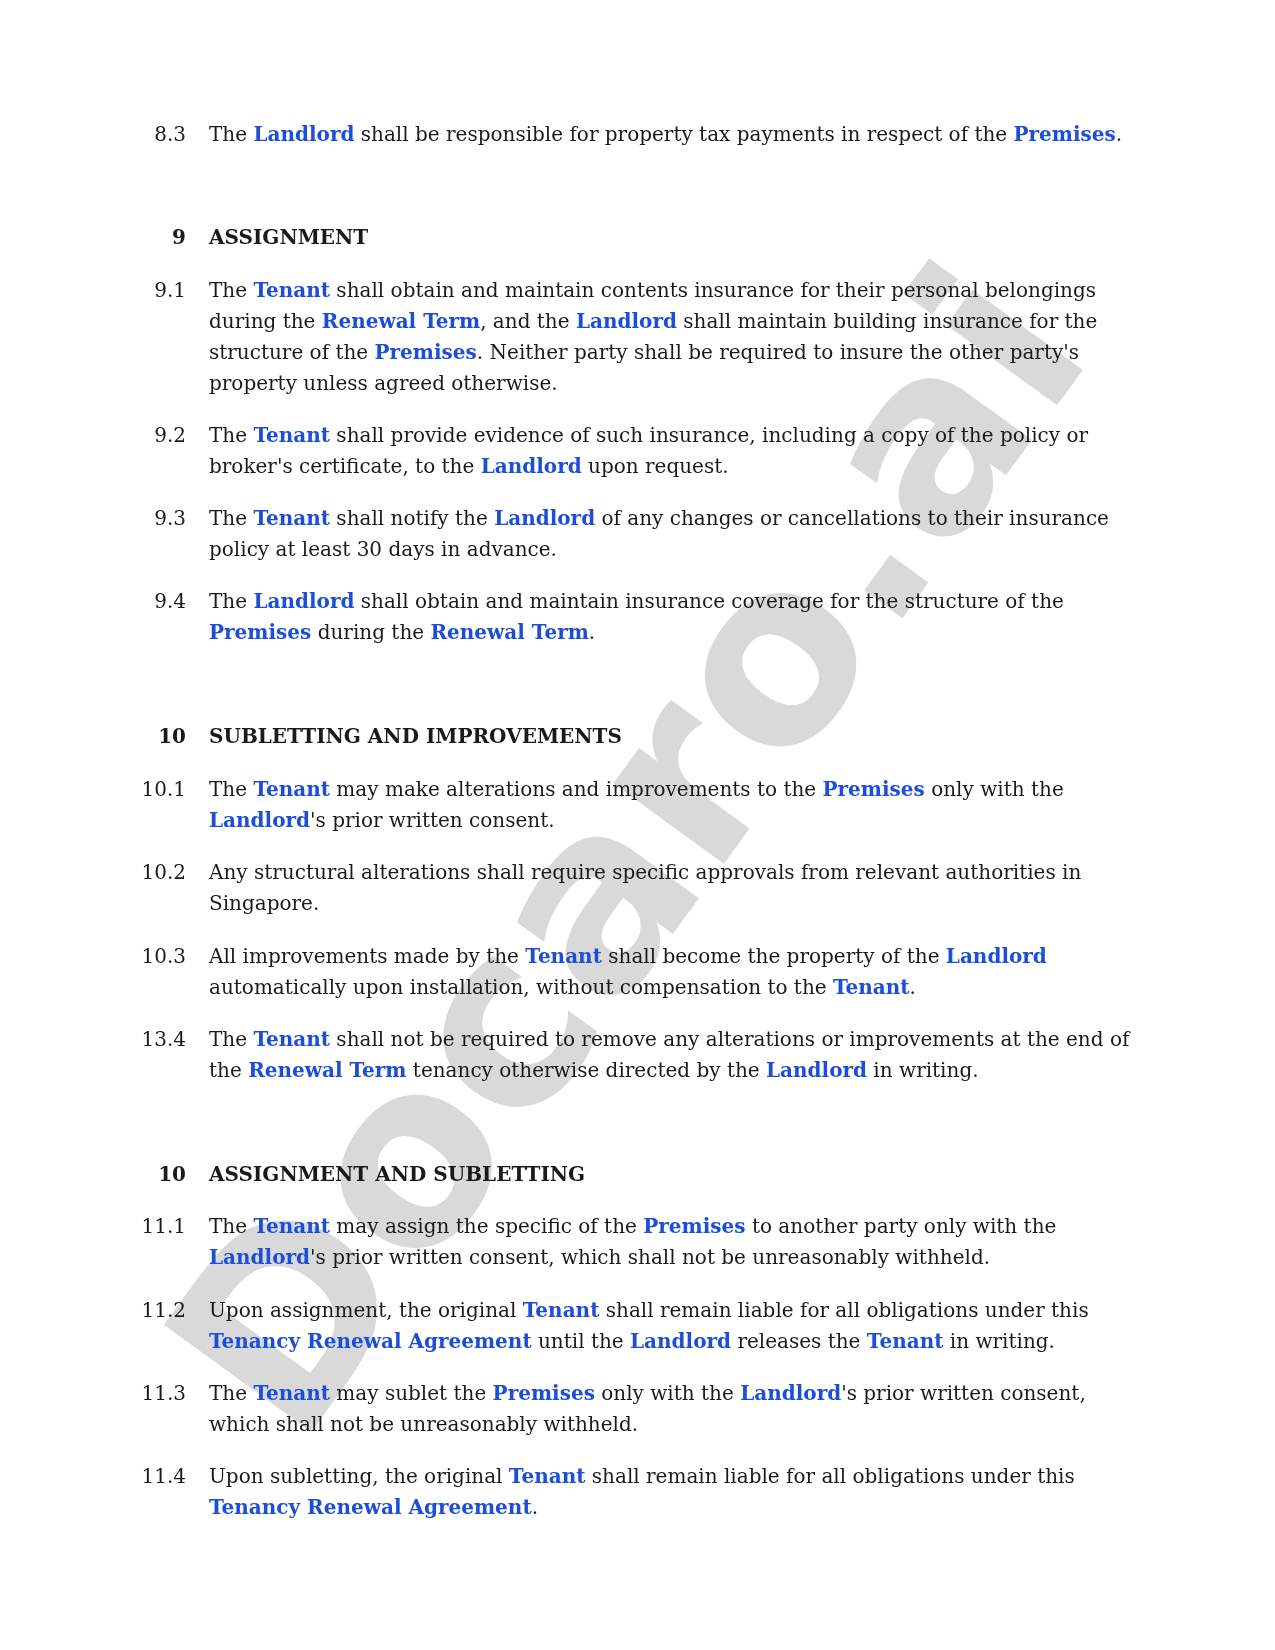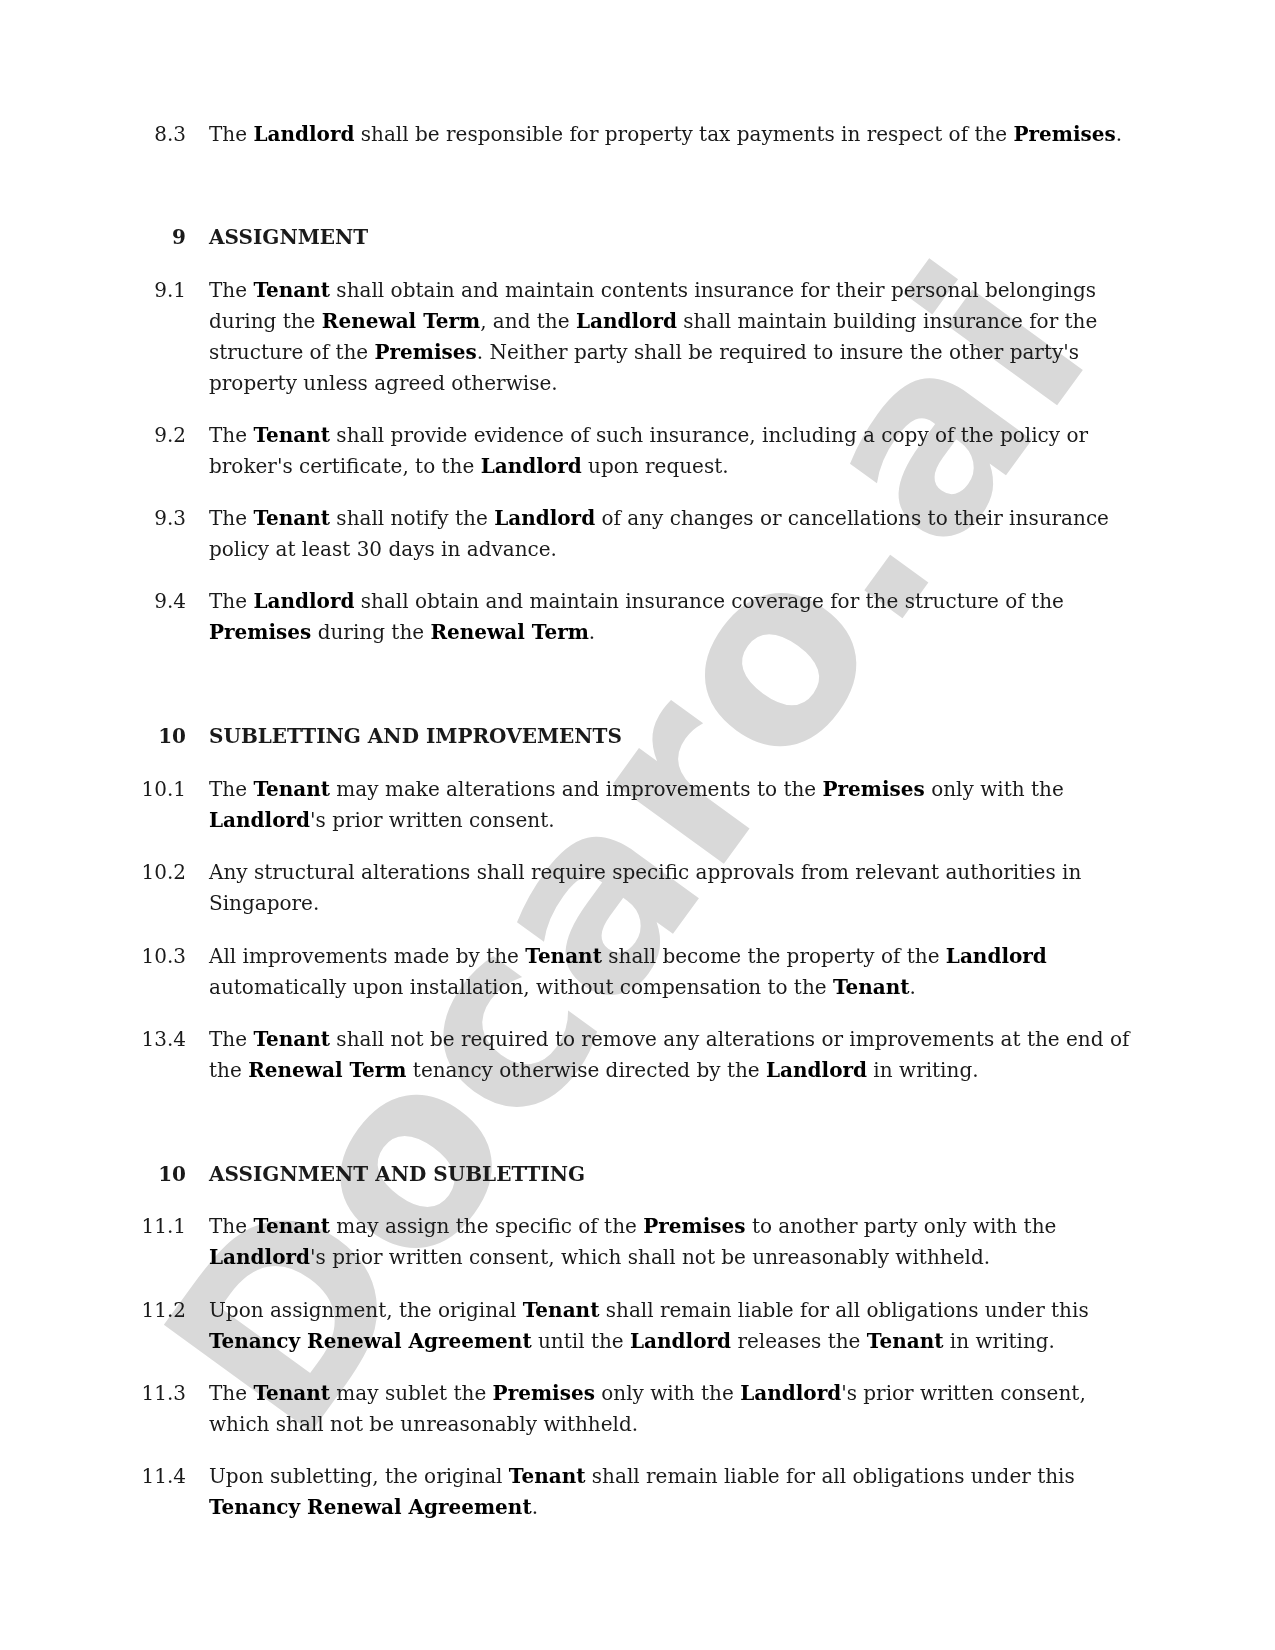--- a/index.html
+++ b/index.html
@@ -60,21 +60,21 @@
     .text {
       position: absolute;
       left: 209px;
       width: 930px;
       font-size: 20px;
       line-height: 31px;
     }
     .heading .num, .heading .text {
       font-weight: bold;
     }
-    b { font-weight: bold; color: #000000; }
+    b { font-weight: bold; color: #1d4ed8; }
   </style>
 </head>
 <body>
 
 <div class="page">
 
   <div class="watermark">Docaro.ai</div>
 
   <div class="content">
 

